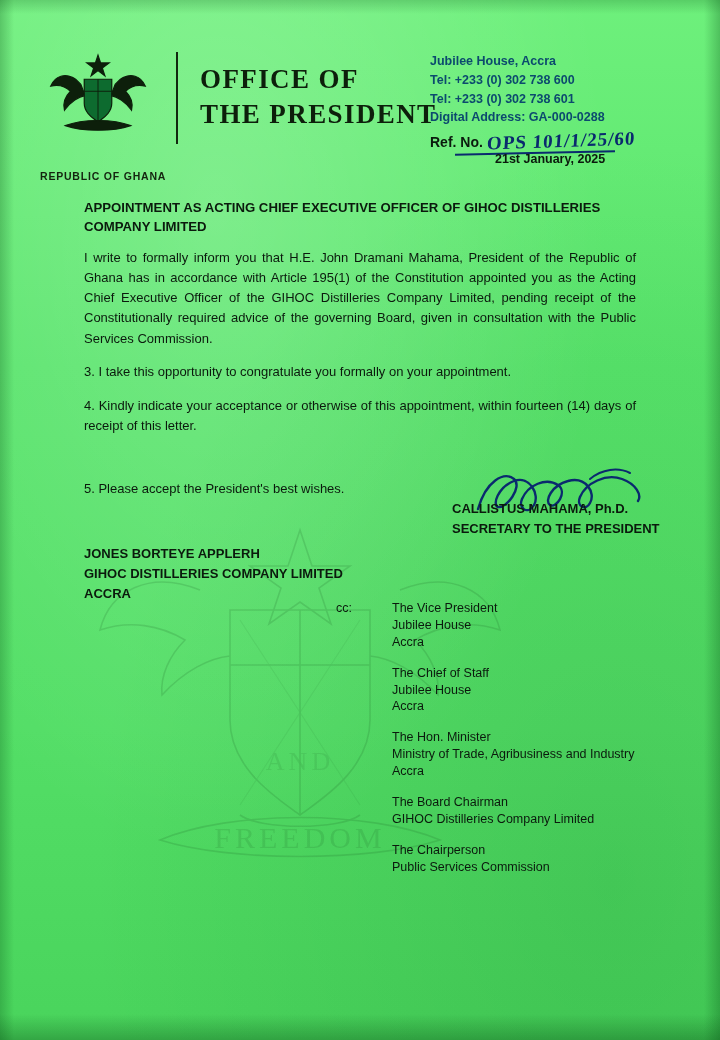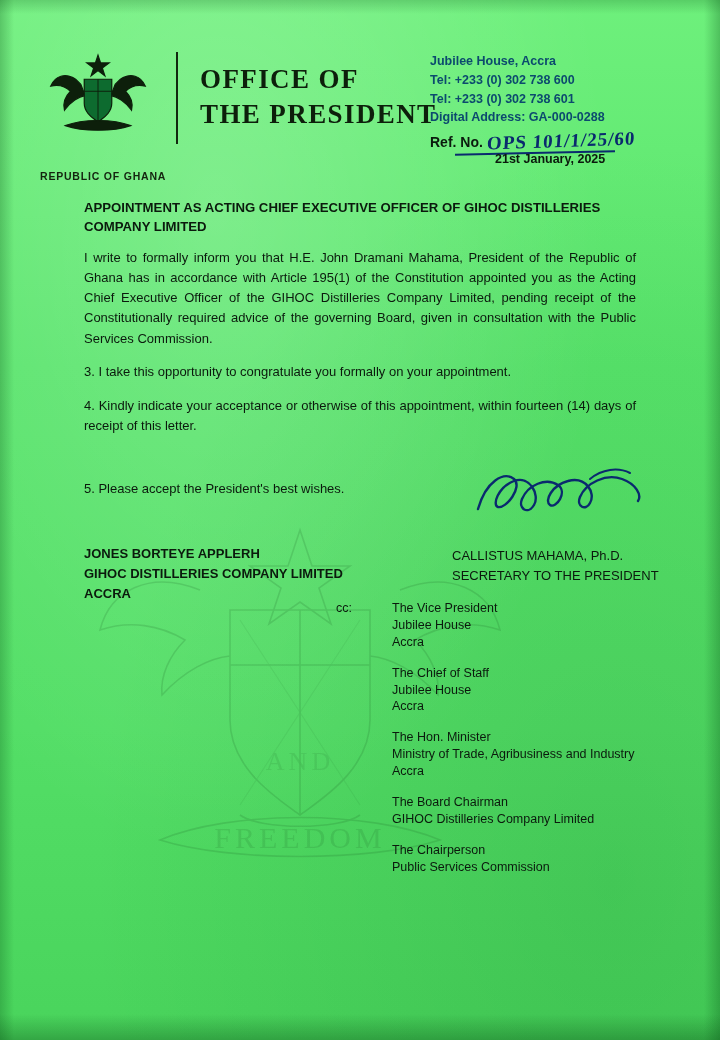--- a/index.html
+++ b/index.html
@@ -120,22 +120,22 @@
   .p4 { top: 396px; }
   .p5 { top: 443px; margin-top: 36px; }
   sup { font-size: 9px; vertical-align: super; }
 
   
   .signature {
     position: absolute; left: 470px; top: 465px;
     width: 180px; height: 60px;
   }
   .sig-name {
-    position: absolute; left: 452px; top: 546px;
-    font-size: 13px; font-weight: 400; line-height: 1.5;
+    position: absolute; left: 452px; top: 499px;
+    font-size: 13px; font-weight: 700; line-height: 1.5;
   }
 
   .addressee {
     position: absolute; left: 84px; top: 544px;
     font-size: 13px; font-weight: 700; line-height: 1.55;
   }
 
   
   .cc-label {
     position: absolute; left: 336px; top: 601px;

